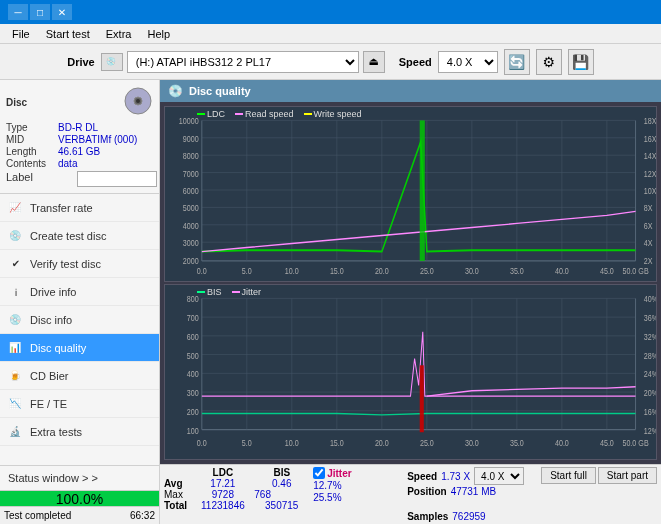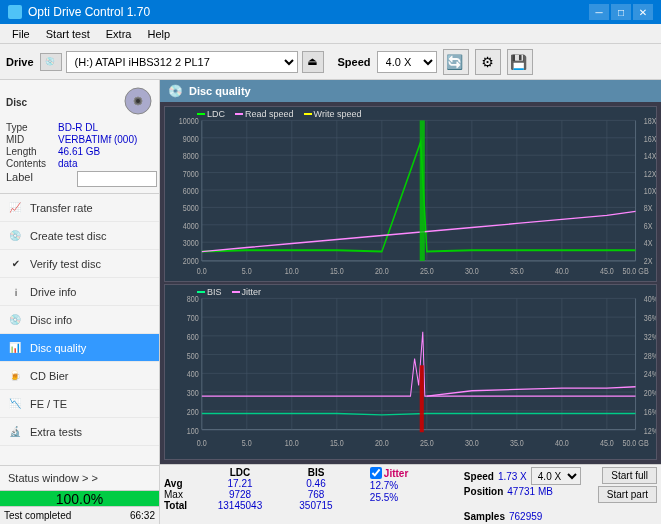--- a/index.html
+++ b/index.html
@@ -10,21 +10,21 @@
     .titlebar-left { display: flex; align-items: center; gap: 6px; }
     .titlebar-icon { width: 14px; height: 14px; background: #4fc3f7; border-radius: 2px; display: inline-block; }
     .titlebar-controls { display: flex; gap: 2px; }
     .titlebar-btn { width: 20px; height: 16px; background: rgba(255,255,255,0.2); border: none; color: white; font-size: 10px; cursor: pointer; display: flex; align-items: center; justify-content: center; }
 
     
     .menubar { background: #f0f0f0; height: 20px; display: flex; align-items: center; padding: 0 4px; border-bottom: 1px solid #d0d0d0; }
     .menu-item { padding: 2px 8px; font-size: 11px; cursor: pointer; }
 
     
-    .toolbar { background: #f0f0f0; height: 36px; display: flex; align-items: center; padding: 0 6px; gap: 6px; border-bottom: 1px solid #d0d0d0; }
+    .toolbar { background: #f0f0f0; height: 36px; display: flex; align-items: center; padding: 0 6px; gap: 6px; border-bottom: 1px solid #d0d0d0; justify-content: center; }
     .toolbar-label { font-size: 11px; font-weight: bold; }
     .drive-select { display: flex; align-items: center; gap: 4px; }
     .drive-icon { width: 22px; height: 18px; background: #e0e0e0; border: 1px solid #aaa; display: flex; align-items: center; justify-content: center; font-size: 8px; }
     .drive-dropdown { border: 1px solid #aaa; background: white; padding: 2px 4px; font-size: 11px; height: 22px; width: 232px; }
     .eject-btn { width: 22px; height: 22px; background: #e0e0e0; border: 1px solid #aaa; cursor: pointer; display: flex; align-items: center; justify-content: center; }
     .speed-label { font-size: 11px; font-weight: bold; margin-left: 8px; }
     .speed-dropdown { border: 1px solid #aaa; background: white; padding: 2px 4px; font-size: 11px; height: 22px; width: 60px; }
     .toolbar-btn-icon { width: 26px; height: 26px; background: #e8e8e8; border: 1px solid #aaa; cursor: pointer; display: flex; align-items: center; justify-content: center; font-size: 14px; }
 
     
@@ -72,24 +72,20 @@
     .legend-dot { width: 8px; height: 2px; }
 
     .chart-svg { width: 100%; height: 100%; }
     .action-btn { padding: 2px 8px; font-size: 10px; background: #e8e8e8; border: 1px solid #aaa; cursor: pointer; white-space: nowrap; }
 
   </style>
 </head>
 <body>
 
 <div class="titlebar">
-  <div class="titlebar-left">
-    <span class="titlebar-icon"></span>
-    <span>Opti Drive Control 1.70</span>
-  </div>
   <div class="titlebar-controls">
     <button class="titlebar-btn">─</button>
     <button class="titlebar-btn">□</button>
     <button class="titlebar-btn close">✕</button>
   </div>
 </div>
 
 <div class="menubar">
   <span class="menu-item">File</span>
   <span class="menu-item">Start test</span>
@@ -382,25 +378,25 @@
             <div style="width:72px; text-align:center; font-size:10px; font-weight:bold;">BIS</div>
           </div>
           <div style="display:flex; gap:4px;">
             <div style="width:36px; font-size:10px; font-weight:bold;">Avg</div>
             <div style="width:72px; text-align:center; font-size:10px; color:#0000cc;">17.21</div>
             <div style="width:72px; text-align:center; font-size:10px; color:#0000cc;">0.46</div>
           </div>
           <div style="display:flex; gap:4px;">
             <div style="width:36px; font-size:10px; font-weight:normal;">Max</div>
             <div style="width:72px; text-align:center; font-size:10px; color:#0000cc;">9728</div>
-            <div style="width:72px; text-align:center; font-size:10px; color:#0000cc;">768</div>
+            <div style="width:72px; font-size:10px; color:#0000cc;">768</div>
           </div>
           <div style="display:flex; gap:4px;">
             <div style="width:36px; font-size:10px; font-weight:bold;">Total</div>
-            <div style="width:72px; text-align:center; font-size:10px; color:#0000cc;">13145043</div>
+            <div style="width:72px; text-align:center; font-size:10px; color:#0000cc;">11231846</div>
             <div style="width:72px; text-align:center; font-size:10px; color:#0000cc;">350715</div>
           </div>
         </div>
 
         <div style="min-width:90px;">
           <div style="display:flex; align-items:center; gap:2px; margin-bottom:1px;">
             <input type="checkbox" checked="" style="width: 12px; height: 12px;">
             <span style="font-size:10px; color:#cc0066; font-weight:bold;">Jitter</span>
           </div>
           <div style="font-size:10px; color:#0000cc; margin-bottom:1px;">12.7%</div>
@@ -418,21 +414,21 @@
           <div style="display:flex; gap:4px; margin-bottom:14px;">
             <span style="font-size:10px; font-weight:bold;">Position</span>
             <span style="font-size:10px; color:#0000cc;">47731 MB</span>
           </div>
           <div style="display:flex; gap:4px;">
             <span style="font-size:10px; font-weight:bold;">Samples</span>
             <span style="font-size:10px; color:#0000cc;">762959</span>
           </div>
         </div>
 
-        <div style="display:flex; flex-direction:column; gap:2px; align-items:flex-end;">
+        <div style="display:flex; flex-direction:row; gap:2px; align-items:flex-end;">
           <button class="action-btn">Start full</button>
           <button class="action-btn">Start part</button>
         </div>
 
       </div>
     </div>
 
   </div>
 </div>
 

